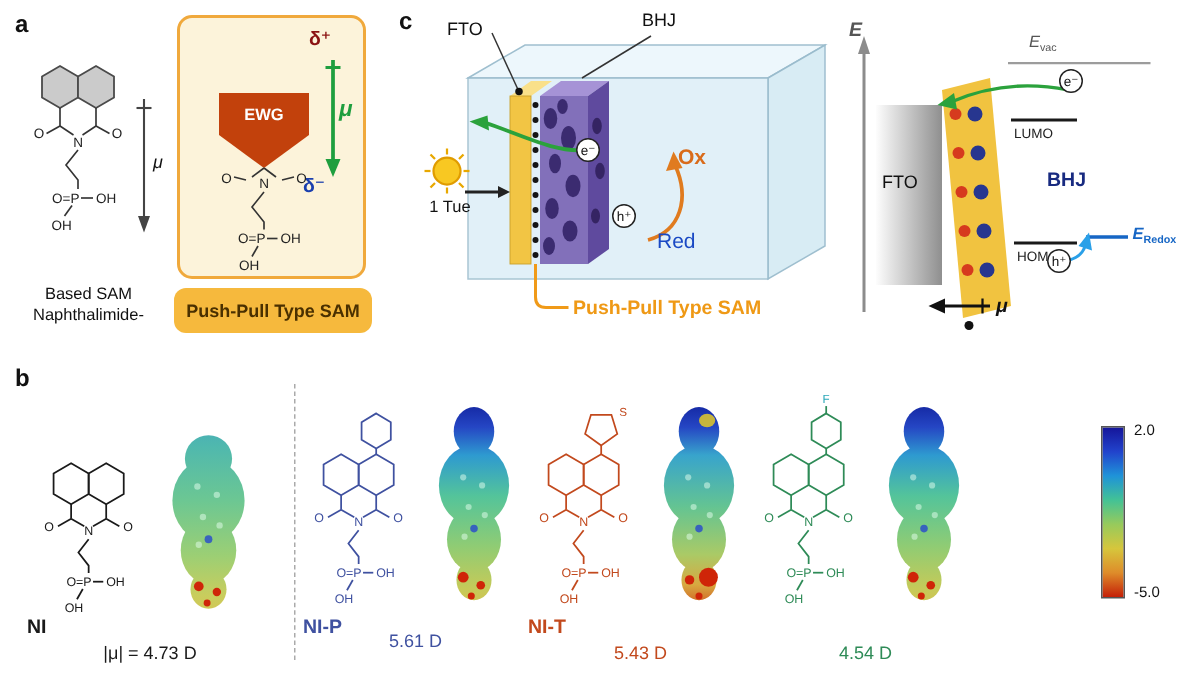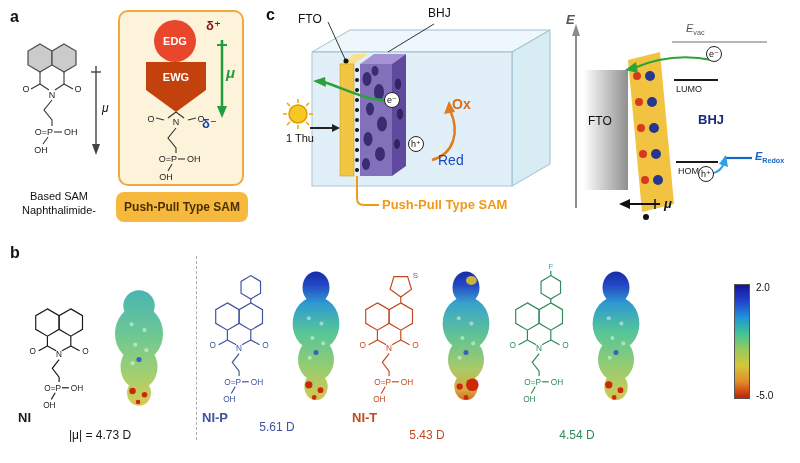--- a/index.html
+++ b/index.html
@@ -75,21 +75,20 @@
     <polygon points="80,116 88,116 84,127" fill="#444"></polygon>
     <text x="90" y="84" font-size="12" fill="#111" font-style="italic">μ</text>
   </svg>
 
   <div class="abs cap" style="left:0px;top:190px;width:118px">
     <div>Based SAM</div>
     <div>Naphthalimide-</div>
   </div>
 
   <div class="abs ppbox" style="left:118px;top:10px;width:126px;height:176px">
-    <div class="abs edg" style="left:34px;top:8px">EDG</div>
     <div class="abs dplus" style="left:86px;top:6px">δ⁺</div>
     <div class="abs ewg" style="left:26px;top:50px">EWG</div>
     <svg class="abs" style="left:0;top:0" width="122" height="172" viewBox="0 0 122 172">
       <line x1="102" y1="28" x2="102" y2="96" stroke="#1e9e3e" stroke-width="2.5"></line>
       <line x1="97" y1="33" x2="107" y2="33" stroke="#1e9e3e" stroke-width="2"></line>
       <polygon points="97,94 107,94 102,106" fill="#1e9e3e"></polygon>
     </svg>
     <div class="abs mugreen" style="left:106px;top:52px">μ</div>
     <div class="abs dminus" style="left:82px;top:104px">δ⁻</div>
     <svg class="abs" style="left:8px;top:96px" width="110" height="74" viewBox="0 0 110 74">
@@ -178,21 +177,21 @@
     <polygon points="50,110 50,118 58,114" fill="#222"></polygon>
 
     <path d="M150,146 C172,140 178,118 168,96" stroke="#e07b1f" stroke-width="2.5" fill="none"></path>
     <polygon points="162,100 173,98 167,87" fill="#e07b1f"></polygon>
 
     <path d="M75,162 L75,184 Q75,191 82,191 L97,191" stroke="#f09a18" stroke-width="2" fill="none"></path>
   </svg>
 
   <div class="abs" style="left:298px;top:12px;font-size:12px">FTO</div>
   <div class="abs" style="left:428px;top:6px;font-size:12px">BHJ</div>
-  <div class="abs" style="left:282px;top:132px;width:36px;text-align:center;font-size:11px">1 Thu</div>
+  <div class="abs" style="left:282px;top:132px;width:36px;text-align:center;font-size:11px">1 Tue</div>
   <span class="abs circ" style="left:384px;top:92px">e⁻</span>
   <span class="abs circ" style="left:408px;top:136px">h⁺</span>
   <div class="abs ox" style="left:452px;top:96px">Ox</div>
   <div class="abs redlbl" style="left:438px;top:152px">Red</div>
   <div class="abs samlbl" style="left:382px;top:197px">Push-Pull Type SAM</div>
 
   <svg class="abs" style="left:562px;top:12px" width="236" height="216" viewBox="0 0 236 216">
     <defs>
       <linearGradient id="gradFTO" x1="0" y1="0" x2="1" y2="0">
         <stop offset="0" stop-color="#fdfdfd"></stop>

